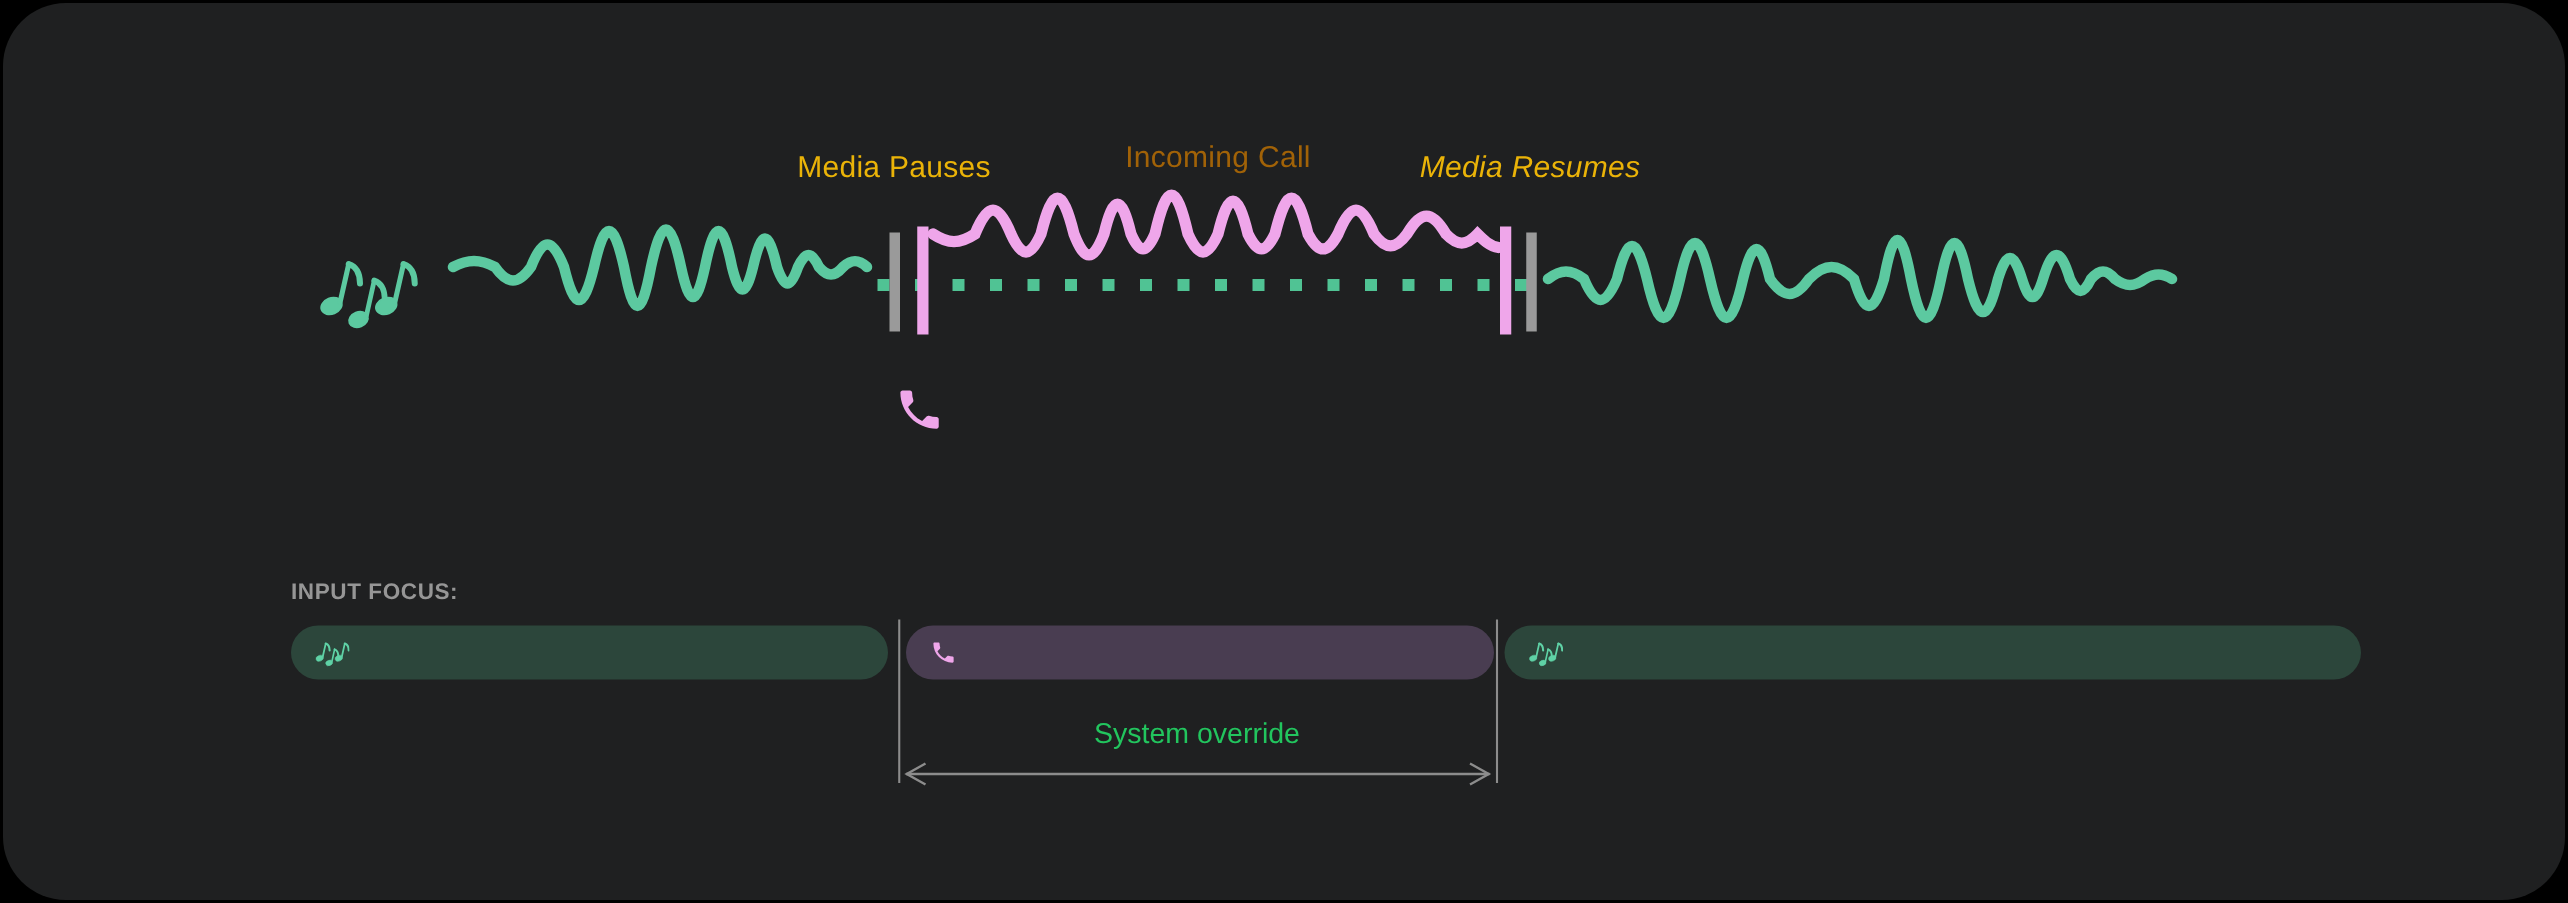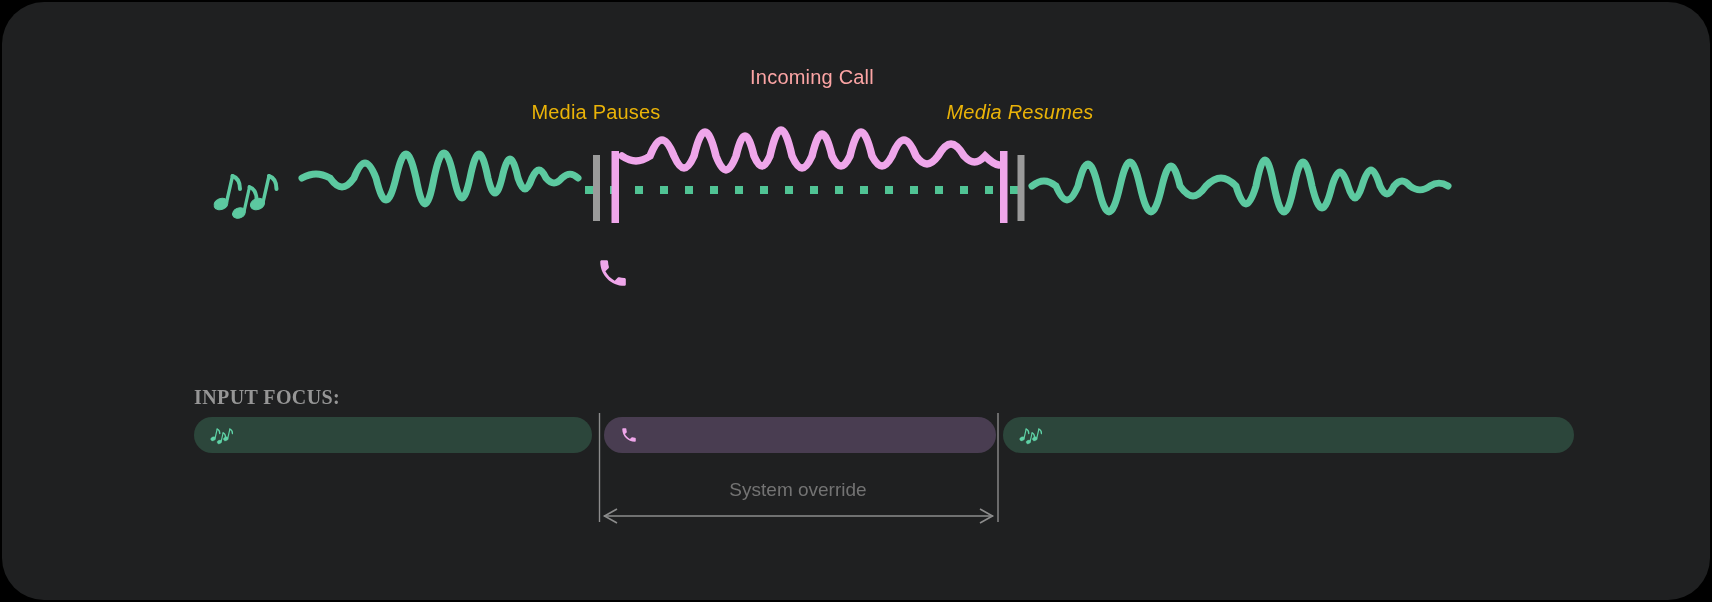--- a/index.html
+++ b/index.html
@@ -6,35 +6,35 @@
   body{width:1712px;height:602px;position:relative;overflow:hidden;
        font-family:"Liberation Sans",sans-serif;}
   .panel{position:absolute;inset:2px;background:#1f2021;border-radius:42px;}
 
   
   .wave-svg{position:absolute;left:0;top:0;}
   .lbl{position:absolute;white-space:nowrap;transform:translateX(-50%);
        font-size:20px;font-weight:500;color:#eab308;letter-spacing:.2px;}
   .lbl.pauses{left:596px;top:101px;}
   .lbl.resumes{left:1020px;top:101px;font-style:italic;}
-  .lbl.incoming{left:812px;top:66px;color:#fca5a5;}
+  .lbl.incoming{left:812px;top:94px;color:#a16207;}
 
   
-  .focus-label{position:absolute;left:194px;top:386px;font-size:20px;
-       font-weight:bold;color:#969696;letter-spacing:.4px;font-family:Liberation Serif, serif;}
+  .focus-label{position:absolute;left:194px;top:386px;font-size:15px;
+       font-weight:bold;color:#969696;letter-spacing:.4px;}
   .focus-bar{position:absolute;top:417px;height:36px;border-radius:18px;
        display:flex;align-items:center;padding-left:16px;box-sizing:border-box;}
   .focus-bar.media{background:#2c463b;}
   .focus-bar.call{background:#493d51;}
   .bar1{left:194px;width:398px;}
   .bar2{left:604px;width:392px;}
   .bar3{left:1003px;width:571px;}
 
   .override-label{position:absolute;left:798px;top:479px;transform:translateX(-50%);
-       font-size:19px;color:#737373;white-space:nowrap;}
+       font-size:19px;color:#22c55e;white-space:nowrap;}
   .guides-svg{position:absolute;left:590px;top:408px;}
 </style>
 </head>
 <body>
 
 <div class="panel"></div>
 
 <svg class="wave-svg" width="1712" height="340" viewBox="0 0 1712 340">
   <defs>
     <g id="notes3">

